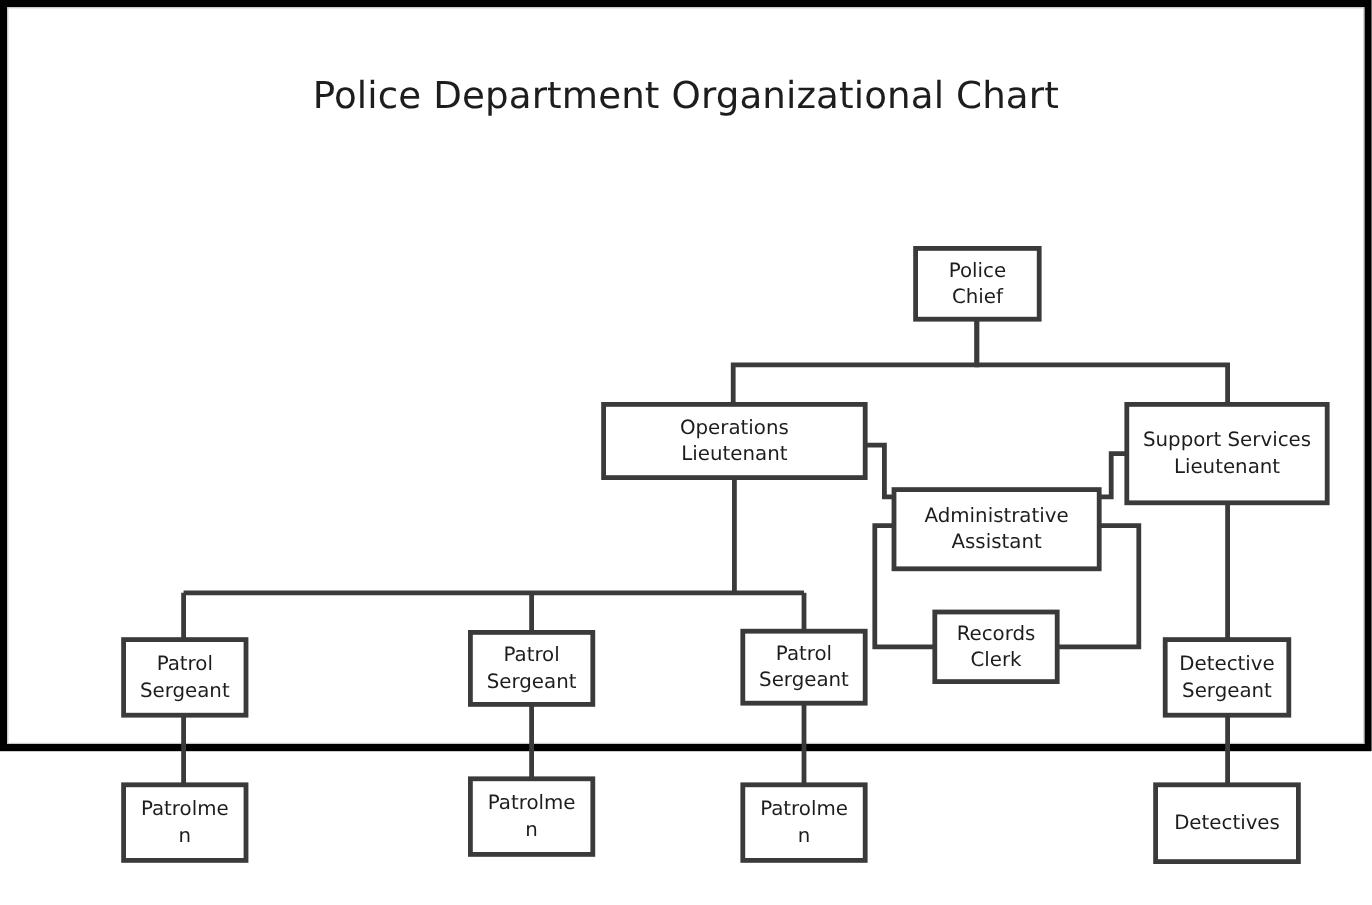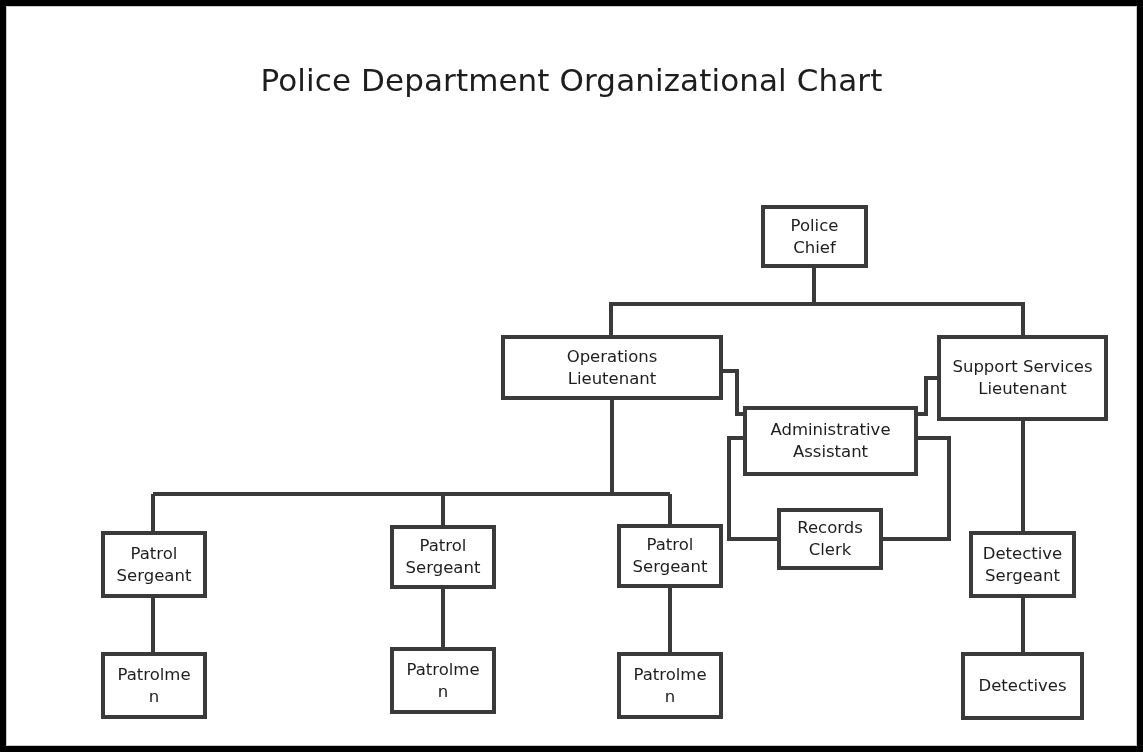--- a/index.html
+++ b/index.html
@@ -11,21 +11,21 @@
   body {
     width: 1143px;
     height: 754px;
     overflow: hidden;
     font-family: "DejaVu Sans", sans-serif;
   }
   #page-frame {
     position: relative;
     box-sizing: border-box;
     width: 1143px;
-    height: 752px;
+    height: 626px;
     background: #ffffff;
     border: 6px solid #000000;
   }
   #inner-hairline {
     position: absolute;
     left: 0; top: 0; right: 0; bottom: 0;
     border: 1px solid #c9cace;
     pointer-events: none;
   }
   #chart-title {

